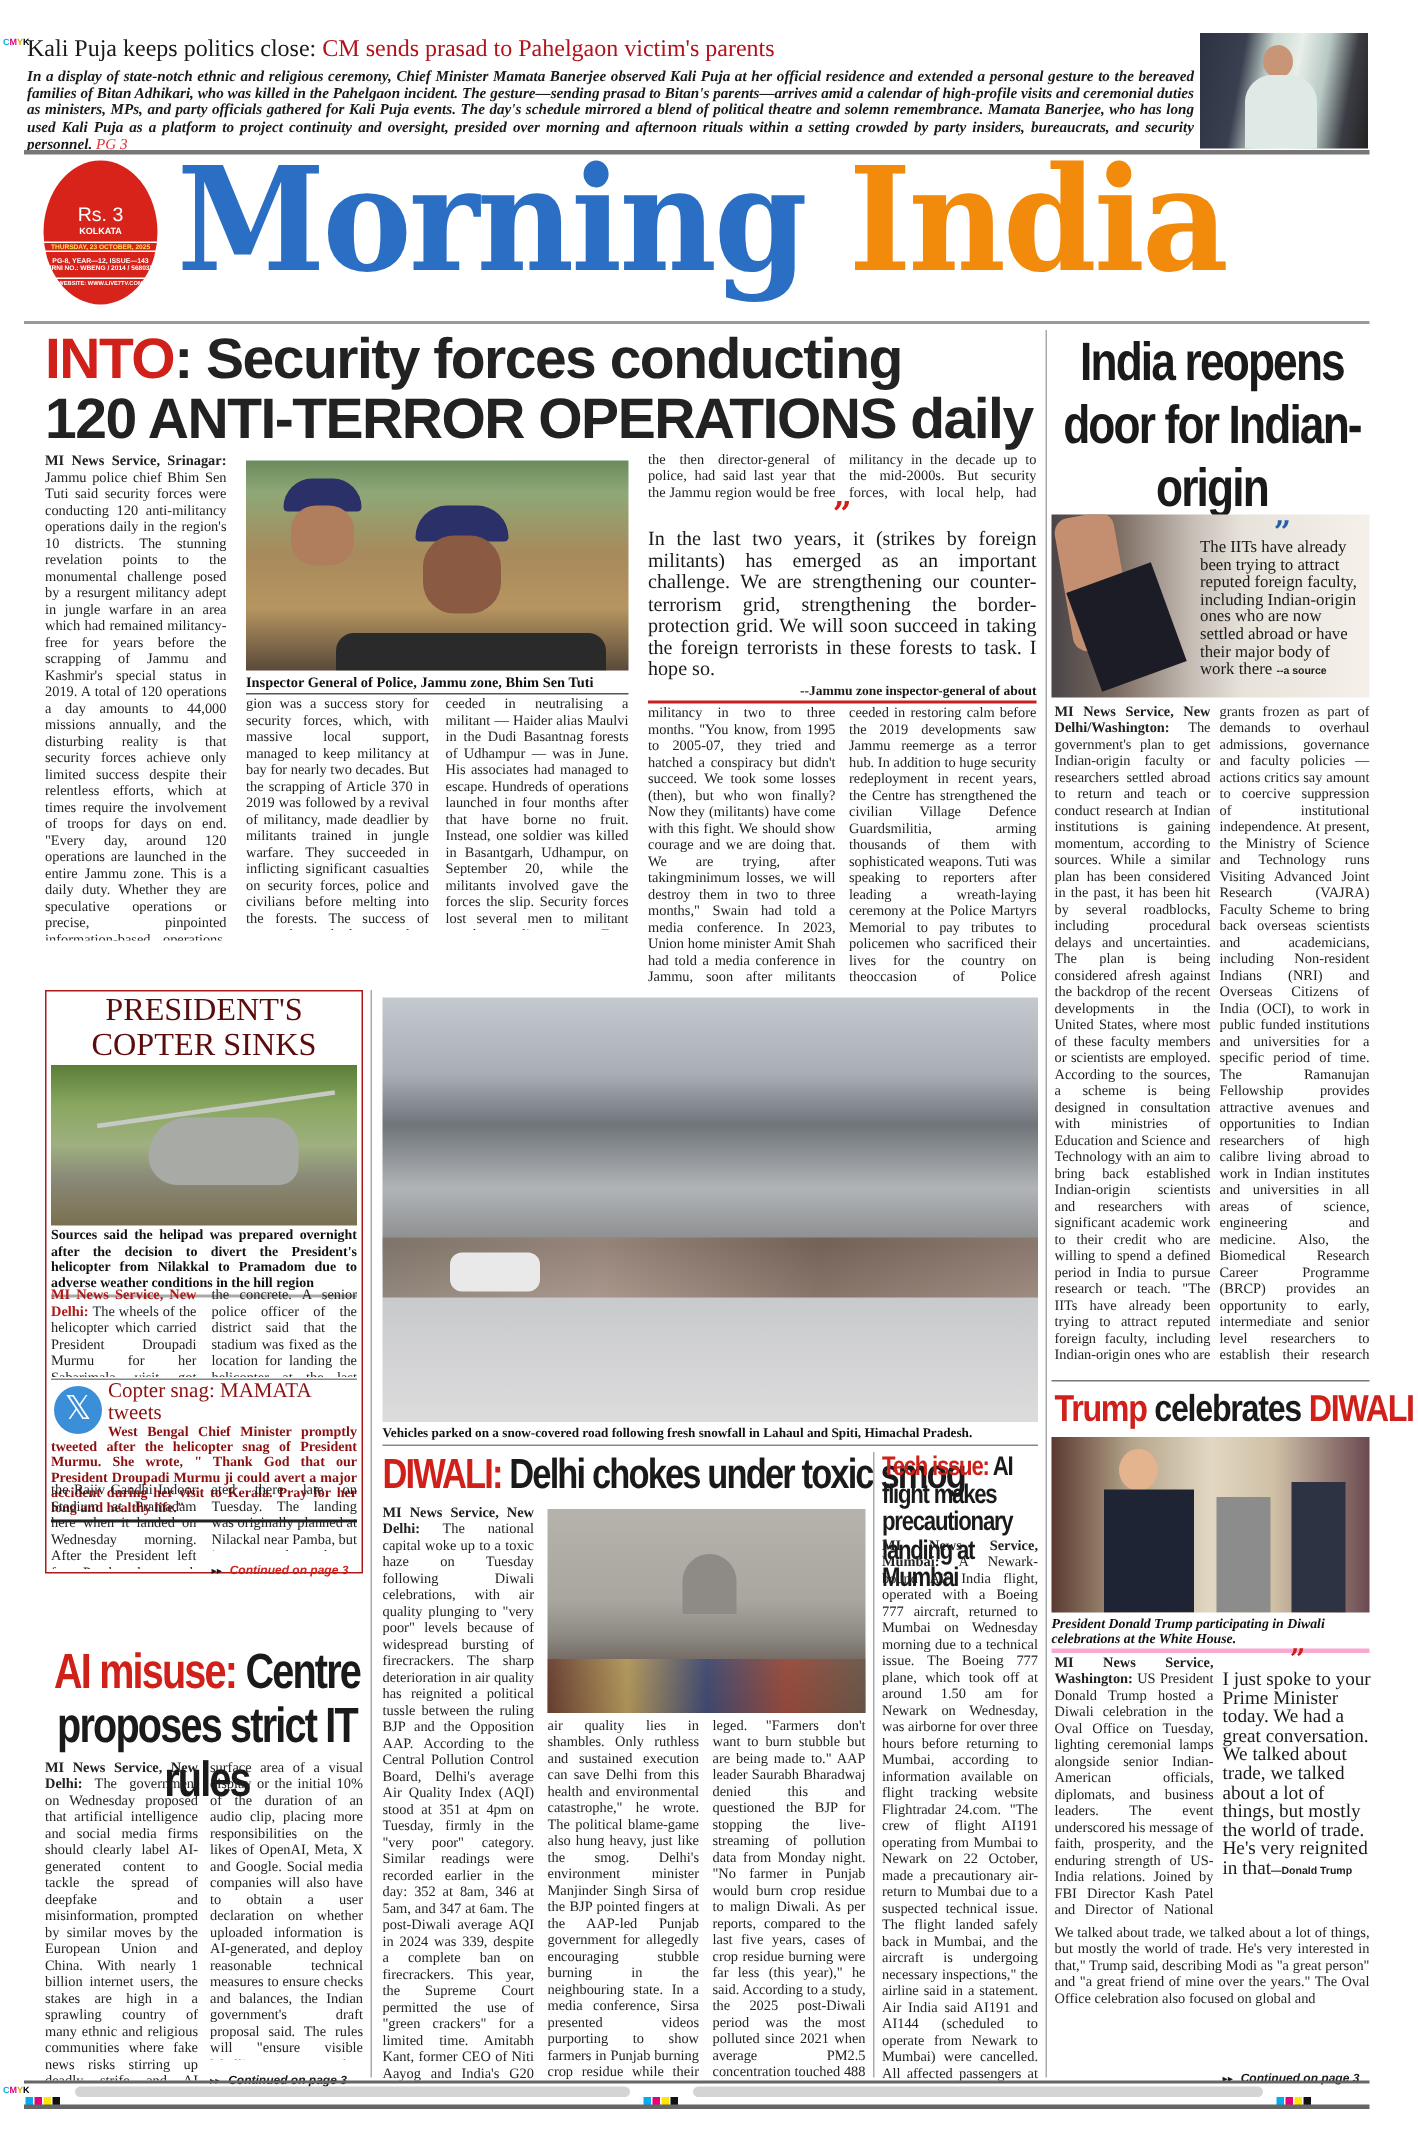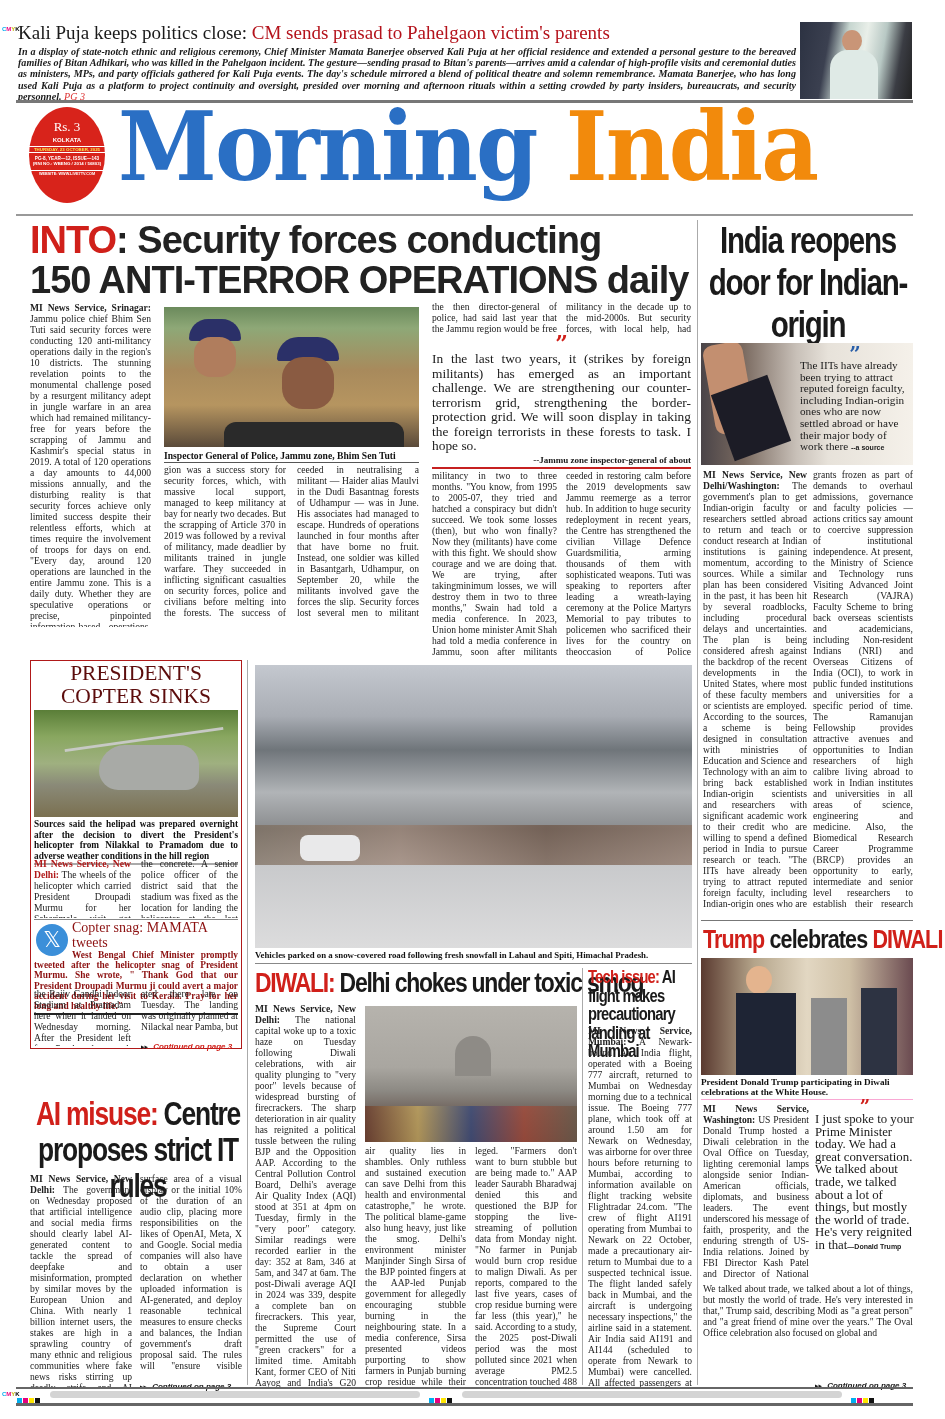--- a/index.html
+++ b/index.html
@@ -17,50 +17,50 @@
   .cmyk-tag { font-family: "Liberation Sans", sans-serif; font-size: 6px; font-weight: bold; }
   .sw { display: inline-block; width: 5px; height: 8px; margin-right: 1px; }
   .cont { font-family: "Liberation Sans", sans-serif; font-style: italic; font-weight: bold; font-size: 9px; }
 </style>
 </head>
 <body>
 
 <div class="abs cmyk-tag" style="left:2px;top:26px;">
   <span style="color:#00aeef">C</span><span style="color:#e6007e">M</span><span style="color:#c8b400">Y</span><span style="color:#000">K</span>
 </div>
-<div class="abs serif" style="left:18px;top:20px;font-size:19px;line-height:26px;white-space:nowrap;">
+<div class="abs serif" style="left:18px;top:20px;font-size:16px;line-height:26px;white-space:nowrap;">
   <span>Kali Puja keeps politics close: </span><span style="color:#b4121b">CM sends prasad to Pahelgaon victim's parents</span>
 </div>
 <div class="abs serif" style="left:18px;top:46px;width:778px;font-size:10.1px;line-height:11.2px;font-style:italic;font-weight:bold;text-align:justify;">
   <span>In a display of state-notch ethnic and religious ceremony, Chief Minister Mamata Banerjee observed Kali Puja at her official residence and extended a personal gesture to the bereaved families of Bitan Adhikari, who was killed in the Pahelgaon incident. The gesture—sending prasad to Bitan's parents—arrives amid a calendar of high-profile visits and ceremonial duties as ministers, MPs, and party officials gathered for Kali Puja events. The day's schedule mirrored a blend of political theatre and solemn remembrance. Mamata Banerjee, who has long used Kali Puja as a platform to project continuity and oversight, presided over morning and afternoon rituals within a setting crowded by party insiders, bureaucrats, and security personnel.</span>
   <span style="color:#d33;font-weight:normal;">PG 3</span>
 </div>
 <div class="photo" style="left:800px;top:22px;width:112px;height:77px;background:linear-gradient(100deg,#2c3242 0%,#3b4050 25%,#c7d6d0 40%,#e9efe9 55%,#b8c8c4 70%,#3b3d44 85%,#222 100%);">
   <div style="position:absolute;left:42px;top:8px;width:20px;height:22px;border-radius:50%;background:#c99577;"></div>
   <div style="position:absolute;left:30px;top:28px;width:48px;height:49px;background:#dfeae6;border-radius:18px 18px 0 0;"></div>
 </div>
 <div class="rule" style="left:16px;top:100px;width:897px;height:3px;background:#777;"></div>
 
 <div class="abs" style="left:29px;top:107px;width:76px;height:96px;border-radius:50%;background:#d8231b;color:#fff;text-align:center;font-family:'Liberation Sans',sans-serif;">
-  <div style="font-family:Liberation Serif, serif;font-size:13px;margin-top:12px;">Rs. 3</div>
+  <div style="font-family:Liberation Sans, sans-serif;font-size:13px;margin-top:28px;">Rs. 3</div>
   <div style="font-size:6px;font-weight:bold;margin-top:2px;">KOLKATA</div>
   <div style="font-size:4.4px;color:#ffe34a;font-weight:bold;margin-top:3px;border-top:0.5px solid #fff;border-bottom:0.5px solid #fff;">THURSDAY, 23 OCTOBER, 2025</div>
   <div style="font-size:4.6px;font-weight:bold;margin-top:3px;">PG-8, YEAR—12, ISSUE—143</div>
   <div style="font-size:4.4px;font-weight:bold;">(RNI NO.: WBENG / 2014 / 56803)</div>
   <div style="font-size:3.8px;font-weight:bold;margin-top:4px;border-top:0.5px solid #fff;padding-top:1px;">WEBSITE: WWW.LIVE7TV.COM</div>
 </div>
 <div class="abs" style="left:118px;top:92px;font-family:'DejaVu Serif',serif;font-weight:bold;font-size:96px;line-height:110px;letter-spacing:-2px;white-space:nowrap;transform:scaleX(0.93);transform-origin:left;">
   <span style="color:#2a6fc4">Morning</span>
   <span style="color:#f28a0c">India</span>
 </div>
 <div class="rule" style="left:16px;top:214px;width:897px;height:2px;background:#999;"></div>
 
 <div class="abs cond" style="left:30px;top:220px;width:660px;font-size:38px;line-height:40px;color:#222;">
   <div><span class="red">INTO</span><span>: Security forces conducting</span></div>
-  <div>150 ANTI-TERROR OPERATIONS daily</div>
+  <div>120 ANTI-TERROR OPERATIONS daily</div>
 </div>
 
 <div class="abs body-text" style="left:30px;top:302px;width:121px;height:325px;overflow:hidden;">
   <span class="byline">MI News Service, Srinagar:</span><span> Jammu police chief Bhim Sen Tuti said security forces were conducting 120 anti-militancy operations daily in the region's 10 districts. The stunning revelation points to the monumental challenge posed by a resurgent militancy adept in jungle warfare in an area which had remained militancy-free for years before the scrapping of Jammu and Kashmir's special status in 2019. A total of 120 operations a day amounts to 44,000 missions annually, and the disturbing reality is that security forces achieve only limited success despite their relentless efforts, which at times require the involvement of troops for days on end. "Every day, around 120 operations are launched in the entire Jammu zone. This is a daily duty. Whether they are speculative operations or precise, pinpointed information-based operations. It keeps happening continuously," Tuti, the Jammu zone inspector-general of police, told reporters in Jammu. "In the last two years, it (strikes by foreign militants) has emerged as an important challenge. We are strengthening our counter-terrorism grid, strengthening the border-protection grid. We will soon succeed in taking the foreign terrorists in these forests to task. I hope so." The Jammu region comprises 10 districts spread over 26,000 sqkm. The re-</span>
 </div>
 
 <div class="photo" style="left:164px;top:307px;width:255px;height:140px;background:linear-gradient(180deg,#6b8a5c 0%,#8ea877 15%,#a88a5c 45%,#b69560 70%,#5a4a3a 100%);">
   <div style="position:absolute;left:25px;top:12px;width:52px;height:22px;border-radius:26px 26px 4px 4px;background:#2b3068;"></div>
   <div style="position:absolute;left:30px;top:30px;width:42px;height:40px;border-radius:40%;background:#b07d5d;"></div>
   <div style="position:absolute;left:113px;top:30px;width:62px;height:24px;border-radius:30px 30px 4px 4px;background:#2b3068;"></div>
@@ -70,21 +70,21 @@
 <div class="abs caption" style="left:164px;top:450px;width:255px;border-bottom:1px solid #555;padding-bottom:1px;">Inspector General of Police, Jammu zone, Bhim Sen Tuti</div>
 
 <div class="abs body-text" style="left:164px;top:464px;width:122px;height:156px;overflow:hidden;">gion was a success story for security forces, which, with massive local support, managed to keep militancy at bay for nearly two decades. But the scrapping of Article 370 in 2019 was followed by a revival of militancy, made deadlier by militants trained in jungle warfare. They succeeded in inflicting significant casualties on security forces, police and civilians before melting into the forests. The success of troops has only been modest. The forces are tight-lipped about the number of militants operating in the Jammu region or the details of improvisation in their counter-insurgency strategies. But police sources put the number of militants in the dozens. The last time security forces suc-</div>
 <div class="abs body-text" style="left:297px;top:464px;width:122px;height:156px;overflow:hidden;">ceeded in neutralising a militant — Haider alias Maulvi in the Dudi Basantnag forests of Udhampur — was in June. His associates had managed to escape. Hundreds of operations launched in four months after that have borne no fruit. Instead, one soldier was killed in Basantgarh, Udhampur, on September 20, while the militants involved gave the forces the slip. Security forces lost several men to militant attacks earlier too. Four policemen were killed in March in Kathua district after militants took a team led by a deputy superintendent of police by surprise. In the past, top central government ministers or the security forces brass had set lofty targets to wipe out militancy in Jammu. Rashmi Ranjan Swain, as</div>
 
 <div class="abs body-text" style="left:432px;top:301px;width:125px;height:34px;overflow:hidden;">the then director-general of police, had said last year that the Jammu region would be free of</div>
 <div class="abs body-text" style="left:566px;top:301px;width:125px;height:34px;overflow:hidden;">militancy in the decade up to the mid-2000s. But security forces, with local help, had largely suc-</div>
 
 <div class="abs" style="left:432px;top:336px;width:259px;">
   <div style="text-align:center;color:#d0201a;font-family:'DejaVu Serif',serif;font-weight:bold;font-size:22px;line-height:14px;">”</div>
-  <div class="serif" style="font-size:13.4px;line-height:14.5px;text-align:justify;margin-top:2px;">In the last two years, it (strikes by foreign militants) has emerged as an important challenge. We are strengthening our counter-terrorism grid, strengthening the border-protection grid. We will soon display in taking the foreign terrorists in these forests to task. I hope so.</div>
+  <div class="serif" style="font-size:13.4px;line-height:14.5px;text-align:justify;margin-top:2px;">In the last two years, it (strikes by foreign militants) has emerged as an important challenge. We are strengthening our counter-terrorism grid, strengthening the border-protection grid. We will soon succeed in taking the foreign terrorists in these forests to task. I hope so.</div>
   <div class="serif" style="font-size:9px;font-weight:bold;text-align:right;margin-top:1px;">--Jammu zone inspector-general of about</div>
   <div style="height:2px;background:#c62020;margin-top:2px;"></div>
 </div>
 
 <div class="abs body-text" style="left:432px;top:470px;width:125px;height:188px;overflow:hidden;">militancy in two to three months. "You know, from 1995 to 2005-07, they tried and hatched a conspiracy but didn't succeed. We took some losses (then), but who won finally? Now they (militants) have come with this fight. We should show courage and we are doing that. We are trying, after takingminimum losses, we will destroy them in two to three months," Swain had told a media conference. In 2023, Union home minister Amit Shah had told a media conference in Jammu, soon after militants killed seven Hindu residents and injured many, that theforces would form a "complete 360-degree security grid" in three months to secure Jammu. Instead of containing militancy, it spread to newer areas. Parts of the Jammu region witnessed a massive upsurge of</div>
 <div class="abs body-text" style="left:566px;top:470px;width:125px;height:188px;overflow:hidden;">ceeded in restoring calm before the 2019 developments saw Jammu reemerge as a terror hub. In addition to huge security redeployment in recent years, the Centre has strengthened the civilian Village Defence Guardsmilitia, arming thousands of them with sophisticated weapons. Tuti was speaking to reporters after leading a wreath-laying ceremony at the Police Martyrs Memorial to pay tributes to policemen who sacrificed their lives for the country on theoccasion of Police Commemoration Day. The day is observed in commemoration of 10 martyrs of the CRPF who died in the line of duty on October 21, 1959. The men lost their lives to an ambush laid by heavily armed Chinese troops at Hot Springs, Ladakh, at an altitude of 4,681mt.</div>
 
 <div class="rule" style="left:697px;top:220px;width:1px;height:1165px;background:#aaa;"></div>
 
 <div class="abs cond" style="left:703px;top:220px;width:210px;font-size:36px;line-height:42px;color:#1a1a1a;text-align:center;letter-spacing:-1.5px;transform:scaleX(0.82);transform-origin:left top;width:256px;">India reopens door for Indian-origin researchers to return</div>
@@ -166,21 +166,21 @@
 
 <div class="abs cond" style="left:703px;top:924px;font-size:25px;line-height:30px;white-space:nowrap;letter-spacing:-1px;transform:scaleX(0.86);transform-origin:left;">
   <span class="red">Trump</span><span> celebrates </span><span class="red">DIWALI</span>
 </div>
 <div class="photo" style="left:701px;top:958px;width:212px;height:117px;background:linear-gradient(90deg,#5a3a30 0%,#b4a48a 25%,#e2d7c2 50%,#cfc0a6 70%,#6a4a50 100%);">
   <div style="position:absolute;left:45px;top:8px;width:26px;height:28px;border-radius:50%;background:#e4b48e;"></div>
   <div style="position:absolute;left:35px;top:35px;width:60px;height:82px;background:#1e2434;"></div>
   <div style="position:absolute;left:160px;top:30px;width:36px;height:87px;background:#2d3342;"></div>
   <div style="position:absolute;left:110px;top:40px;width:36px;height:77px;background:#8c8c8c;"></div>
 </div>
-<div class="abs caption" style="left:701px;top:1077px;width:212px;font-size:9.2px;line-height:10px;border-bottom:1px solid #f9a8d4;padding-bottom:2px;">President Donald Trump participating in Diwali celebrations at the White House.</div>
+<div class="abs caption" style="left:701px;top:1077px;width:212px;font-size:9.2px;line-height:10px;border-bottom:3px solid #f9a8d4;padding-bottom:2px;font-style:italic;">President Donald Trump participating in Diwali celebrations at the White House.</div>
 
 <div class="abs body-text" style="left:703px;top:1103px;width:106px;height:176px;overflow:hidden;">
   <span class="byline">MI News Service, Washington:</span><span> US President Donald Trump hosted a Diwali celebration in the Oval Office on Tuesday, lighting ceremonial lamps alongside senior Indian-American officials, diplomats, and business leaders. The event underscored his message of faith, prosperity, and the enduring strength of US-India relations. Joined by FBI Director Kash Patel and Director of National Intelligence Tulsi Gabbard, Trump lit diyas and extended Diwali greetings to the global Indian community and Prime Minister Narendra Modi. "Diwali is a time of great joy, love, and unity. It reminds us that light will always triumph over darkness, and good will always prevail over evil," Trump said, before adding that India and the United States "share a very good relationship." "I just spoke to your prime minister today. We had a great conversation.</span>
 </div>
 <div class="abs" style="left:815px;top:1101px;width:100px;">
   <div style="text-align:center;color:#d0201a;font-family:'DejaVu Serif',serif;font-weight:bold;font-size:18px;line-height:12px;">”</div>
   <div class="serif" style="font-size:12.8px;line-height:12.6px;">
     <span>I just spoke to your Prime Minister today. We had a great conversation. We talked about trade, we talked about a lot of things, but mostly the world of trade. He's very reignited in that</span><span style="font-family:'Liberation Sans',sans-serif;font-size:7px;font-weight:bold;">—Donald Trump</span>
   </div>
 </div>

